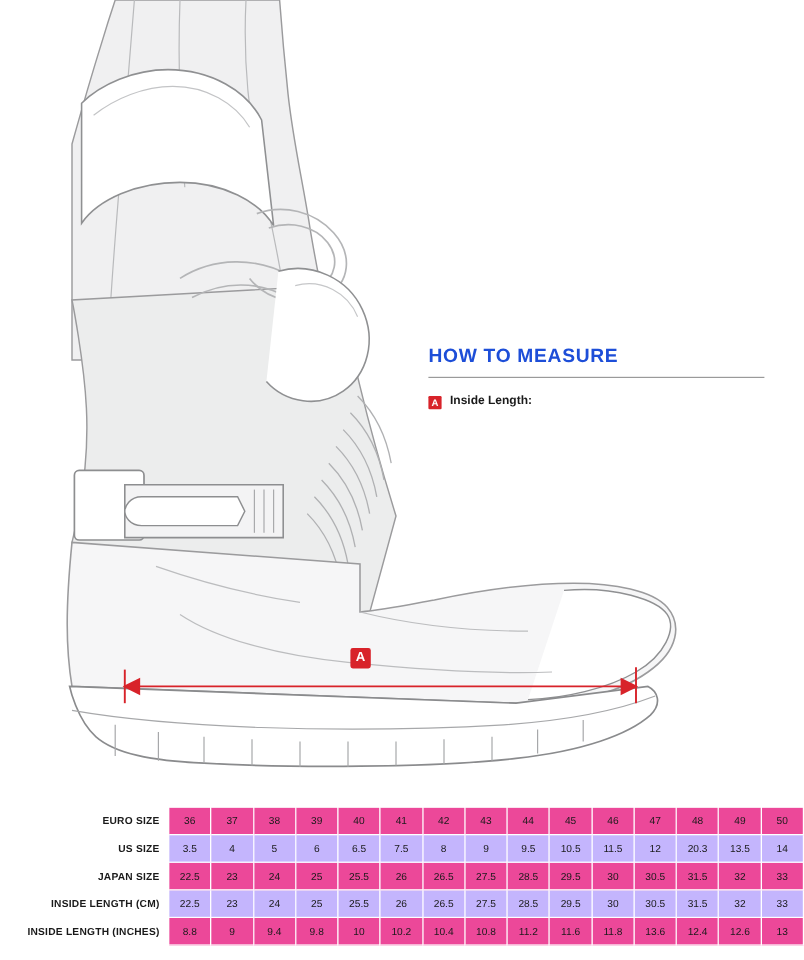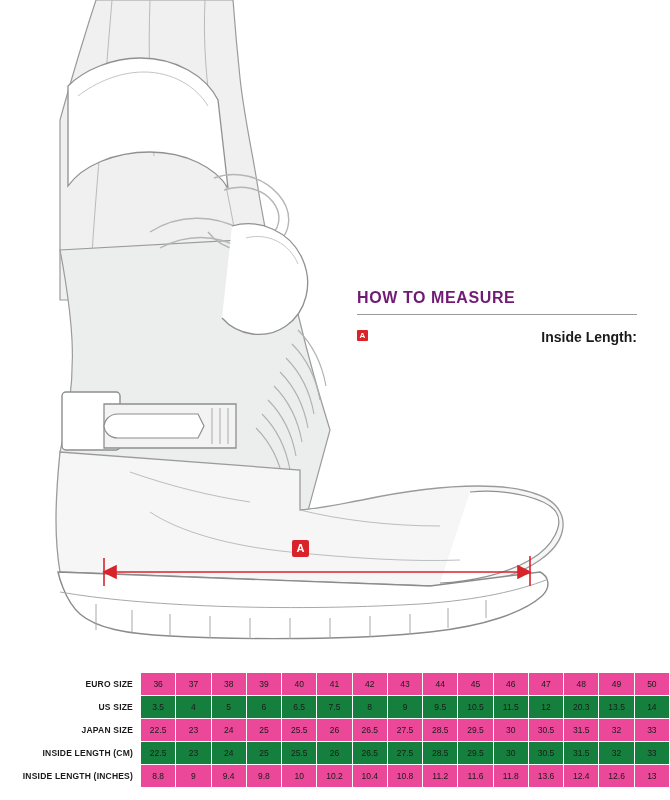--- a/index.html
+++ b/index.html
@@ -48,21 +48,21 @@
   #howto {
     position: absolute;
     left: 357px;
     top: 288px;
     width: 280px;
   }
   #howto .title {
     font-size: 16px;
     font-weight: bold;
     letter-spacing: 0.6px;
-    color: #701a75;
+    color: #1d4ed8;
     margin: 0 0 6px 0;
     line-height: 20px;
   }
   #howto .rule {
     border: 0;
     border-top: 1px solid #9a9a9a;
     margin: 0 0 14px 0;
     width: 100%;
   }
   #howto .entry {
@@ -77,26 +77,25 @@
     height: 11px;
     background: #d8232a;
     color: #ffffff;
     font-size: 8px;
     font-weight: bold;
     line-height: 11px;
     text-align: center;
     border-radius: 1px;
   }
   #howto .entry .label {
-    font-size: 14px;
+    font-size: 10px;
     font-weight: bold;
     color: #1a1a1a;
     display: block;
     margin-bottom: 3px;
-    text-align: right;
   }
   #howto .entry .desc {
     font-size: 9.5px;
     line-height: 13px;
     color: #2b2b2b;
     display: block;
   }
 
   
   #size-table-wrap {
@@ -123,21 +122,21 @@
     width: 132px;
     text-align: right;
     padding-right: 7px;
     font-weight: bold;
     font-size: 8.5px;
     background: #ffffff;
     border-color: #ffffff;
     letter-spacing: 0.2px;
   }
   .band-dark td { background: #ec4899; }
-  .band-light td { background: #15803d; }
+  .band-light td { background: #c4b5fd; }
   .band-dark td.rowhead,
   .band-light td.rowhead { background: #ffffff; }
 </style>
 </head>
 <body>
 
 <div id="page">
 
   <svg id="boot-illustration" viewBox="0 0 600 660" aria-hidden="true">
     <defs>

